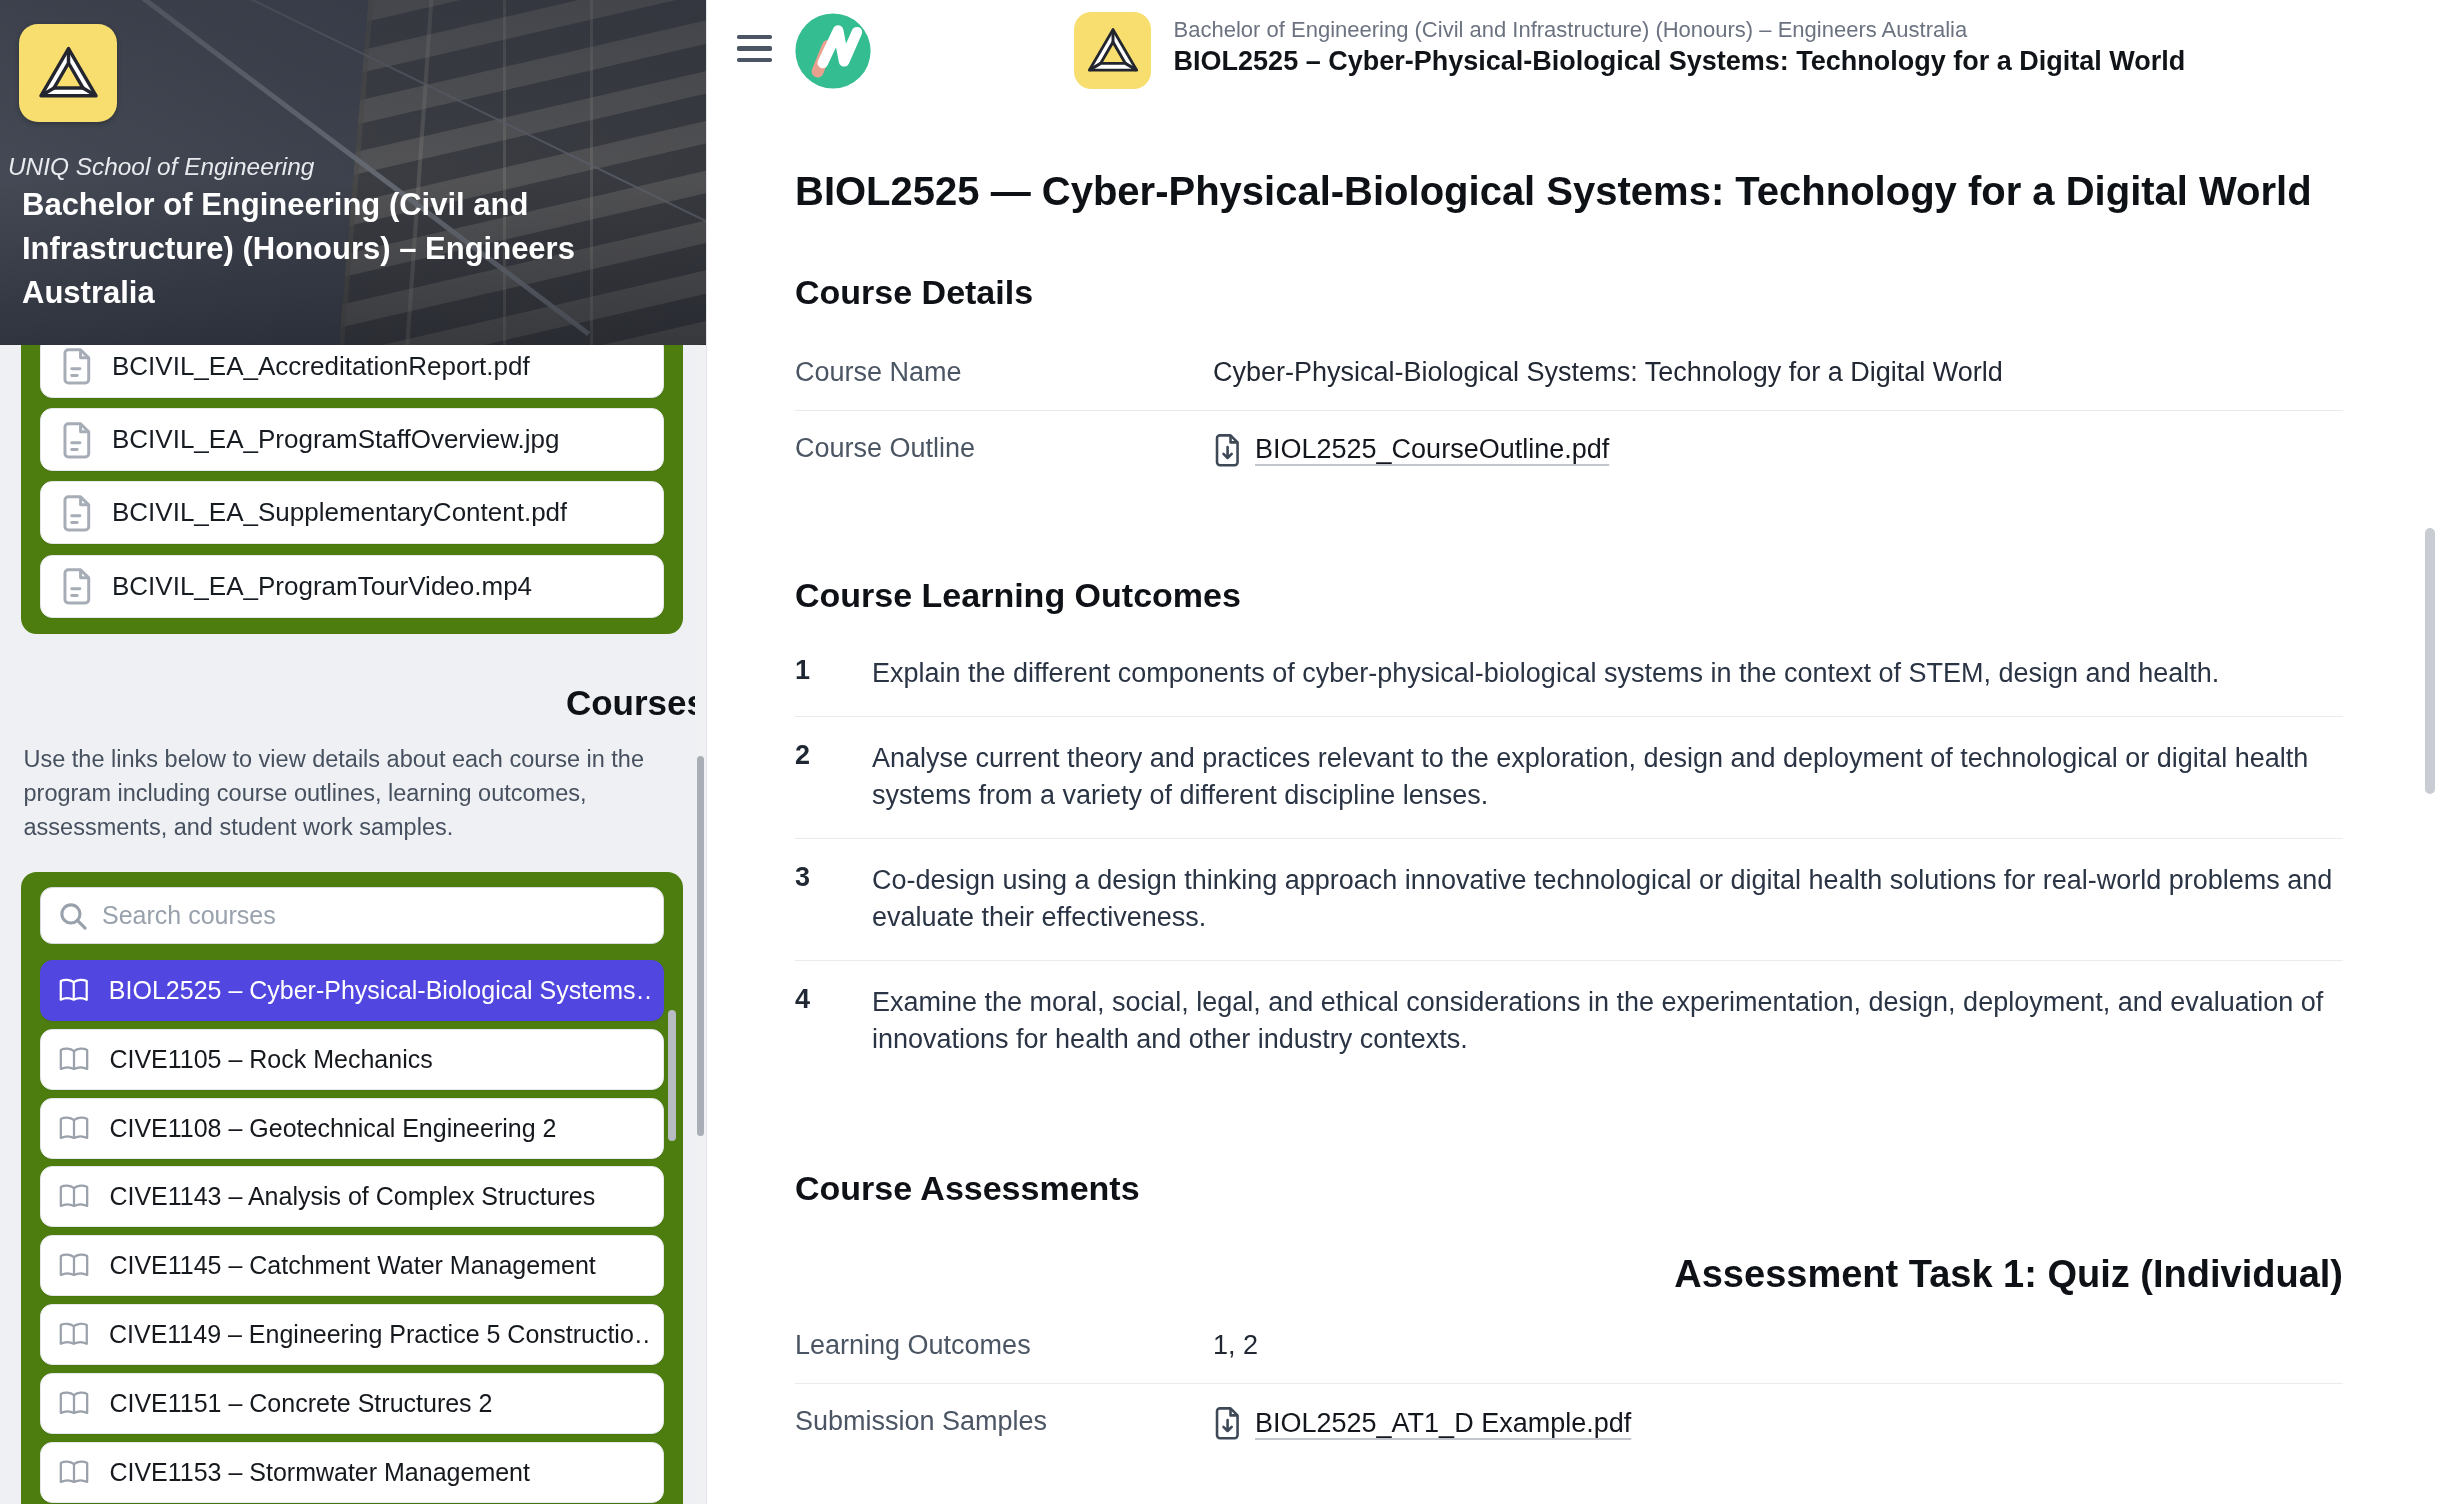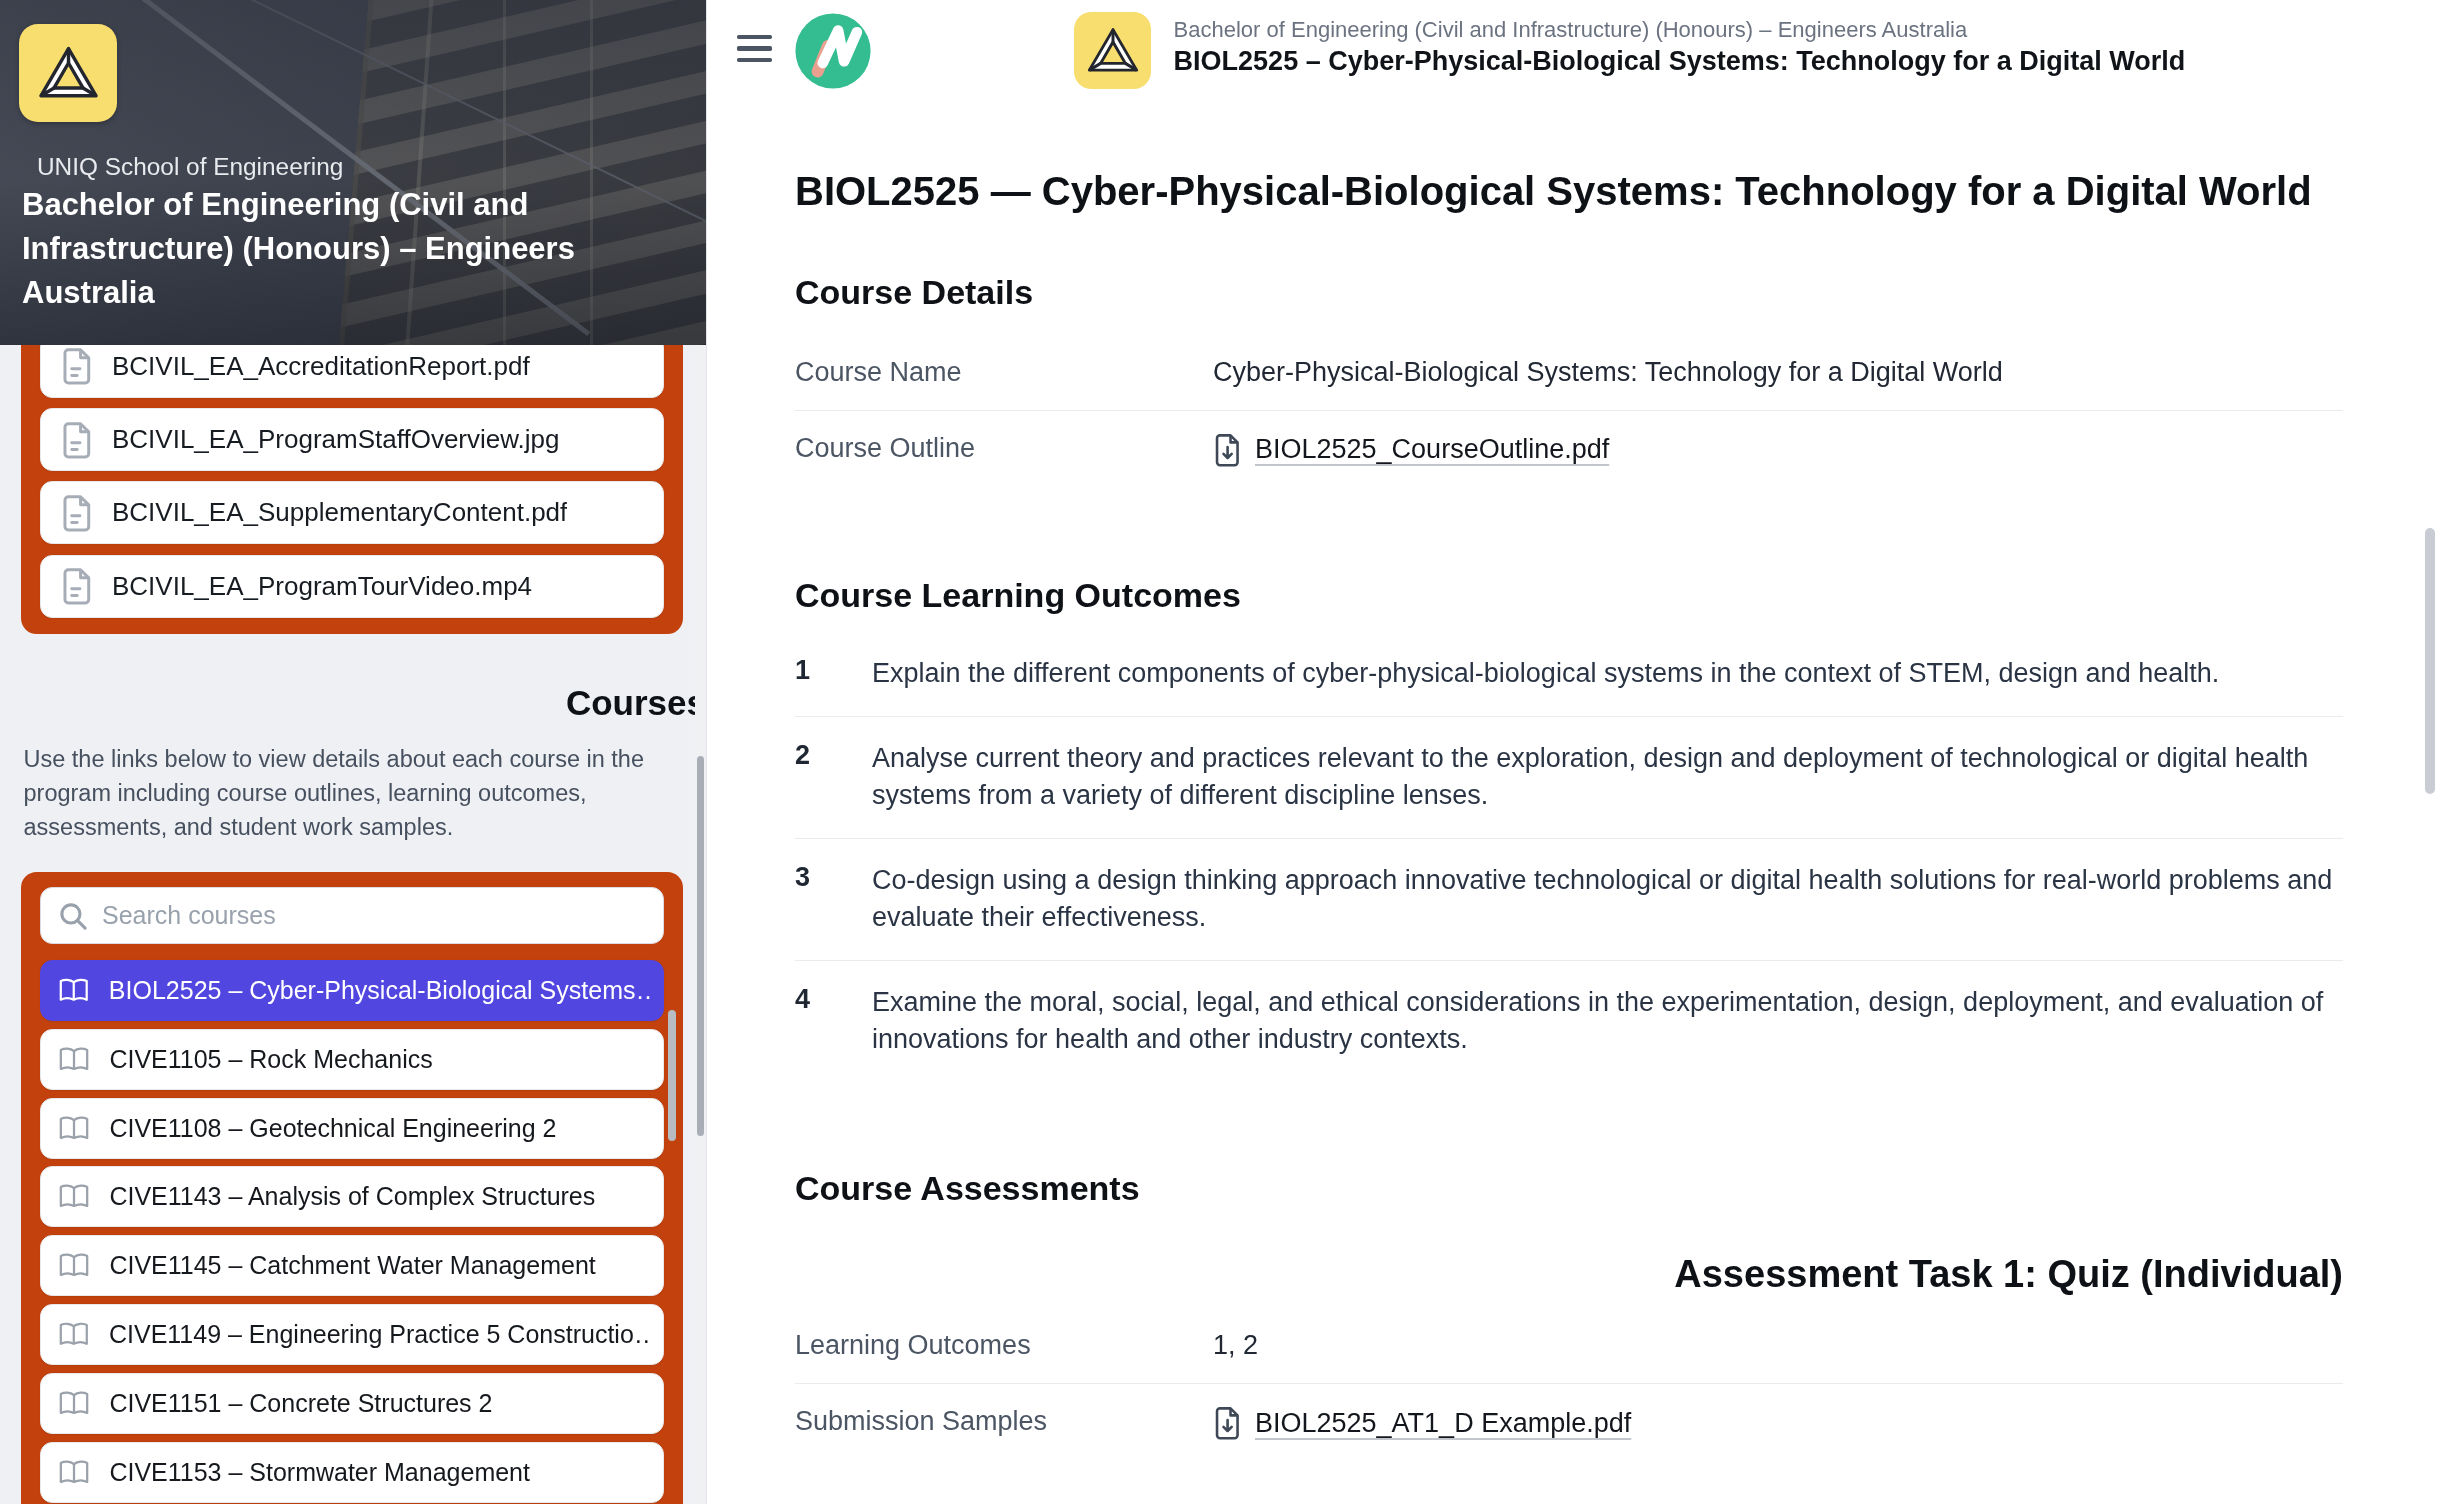--- a/index.html
+++ b/index.html
@@ -23,25 +23,25 @@
   .hero .crane-boom { position:absolute; left:131px; top:-14px; width:575px; height:5.2px;
           background:rgba(140,144,152,.9); transform:rotate(37deg); transform-origin:left top; }
   .hero .crane-tie { position:absolute; left:183px; top:-35px; width:609px; height:1.7px;
           background:rgba(120,124,134,.8); transform:rotate(26deg); transform-origin:left top; }
   .hero .overlay { position:absolute; inset:0;
           background:linear-gradient(to bottom, rgba(43,47,59,.60), rgba(43,47,59,.38) 52%, rgba(27,30,39,.62)); }
   .hero-content { position:absolute; inset:0; z-index:4; }
   .hero-logo { position:absolute; left:19px; top:24.4px; width:98px; height:98px; border-radius:19px;
           background:#F8DE6F; display:flex; align-items:center; justify-content:center;
           box-shadow:0 1.7px 5.2px rgba(0,0,0,.25); }
-  .hero-school { position:absolute; left:37px; top:153px; font-size:24.4px; color:#e8eaee; }
+  .hero-school { position:absolute; left:8px; top:153px; font-size:24.4px; color:#e8eaee;font-style:italic; }
   .hero-program { position:absolute; left:22px; top:183px; width:651px; font-size:31px; line-height:44px;
           font-weight:700; color:#ffffff; }
 
-  .sidebar-card { position:relative; margin:0 22.6px 0 21px; background:#c2410c; border-radius:15.7px;
+  .sidebar-card { position:relative; margin:0 22.6px 0 21px; background:#4d7c0f; border-radius:15.7px;
           padding:15.7px 19px; z-index:1; }
   .files-card { margin-top:-26px; }
   .file-item { display:flex; align-items:center; gap:19px; height:63px; background:#ffffff;
           border:1.3px solid #e7e9ec; border-radius:12.2px; padding:0 7px 0 19px; margin-bottom:10.4px;
           box-shadow:0 0.9px 1.7px rgba(16,24,40,.05); cursor:pointer; }
   .file-item:last-child { margin-bottom:0; }
   .file-item .label { font-size:26px; color:#171b22; white-space:nowrap; overflow:hidden; }
 
   .courses-heading { margin:49px 0 0 23.5px; font-size:35px; font-weight:700; color:#0e1116;text-align:right; }
   .courses-intro { margin:19px 0 0 23.5px; width:660px; font-size:23.5px; line-height:34px; color:#46505f; }

